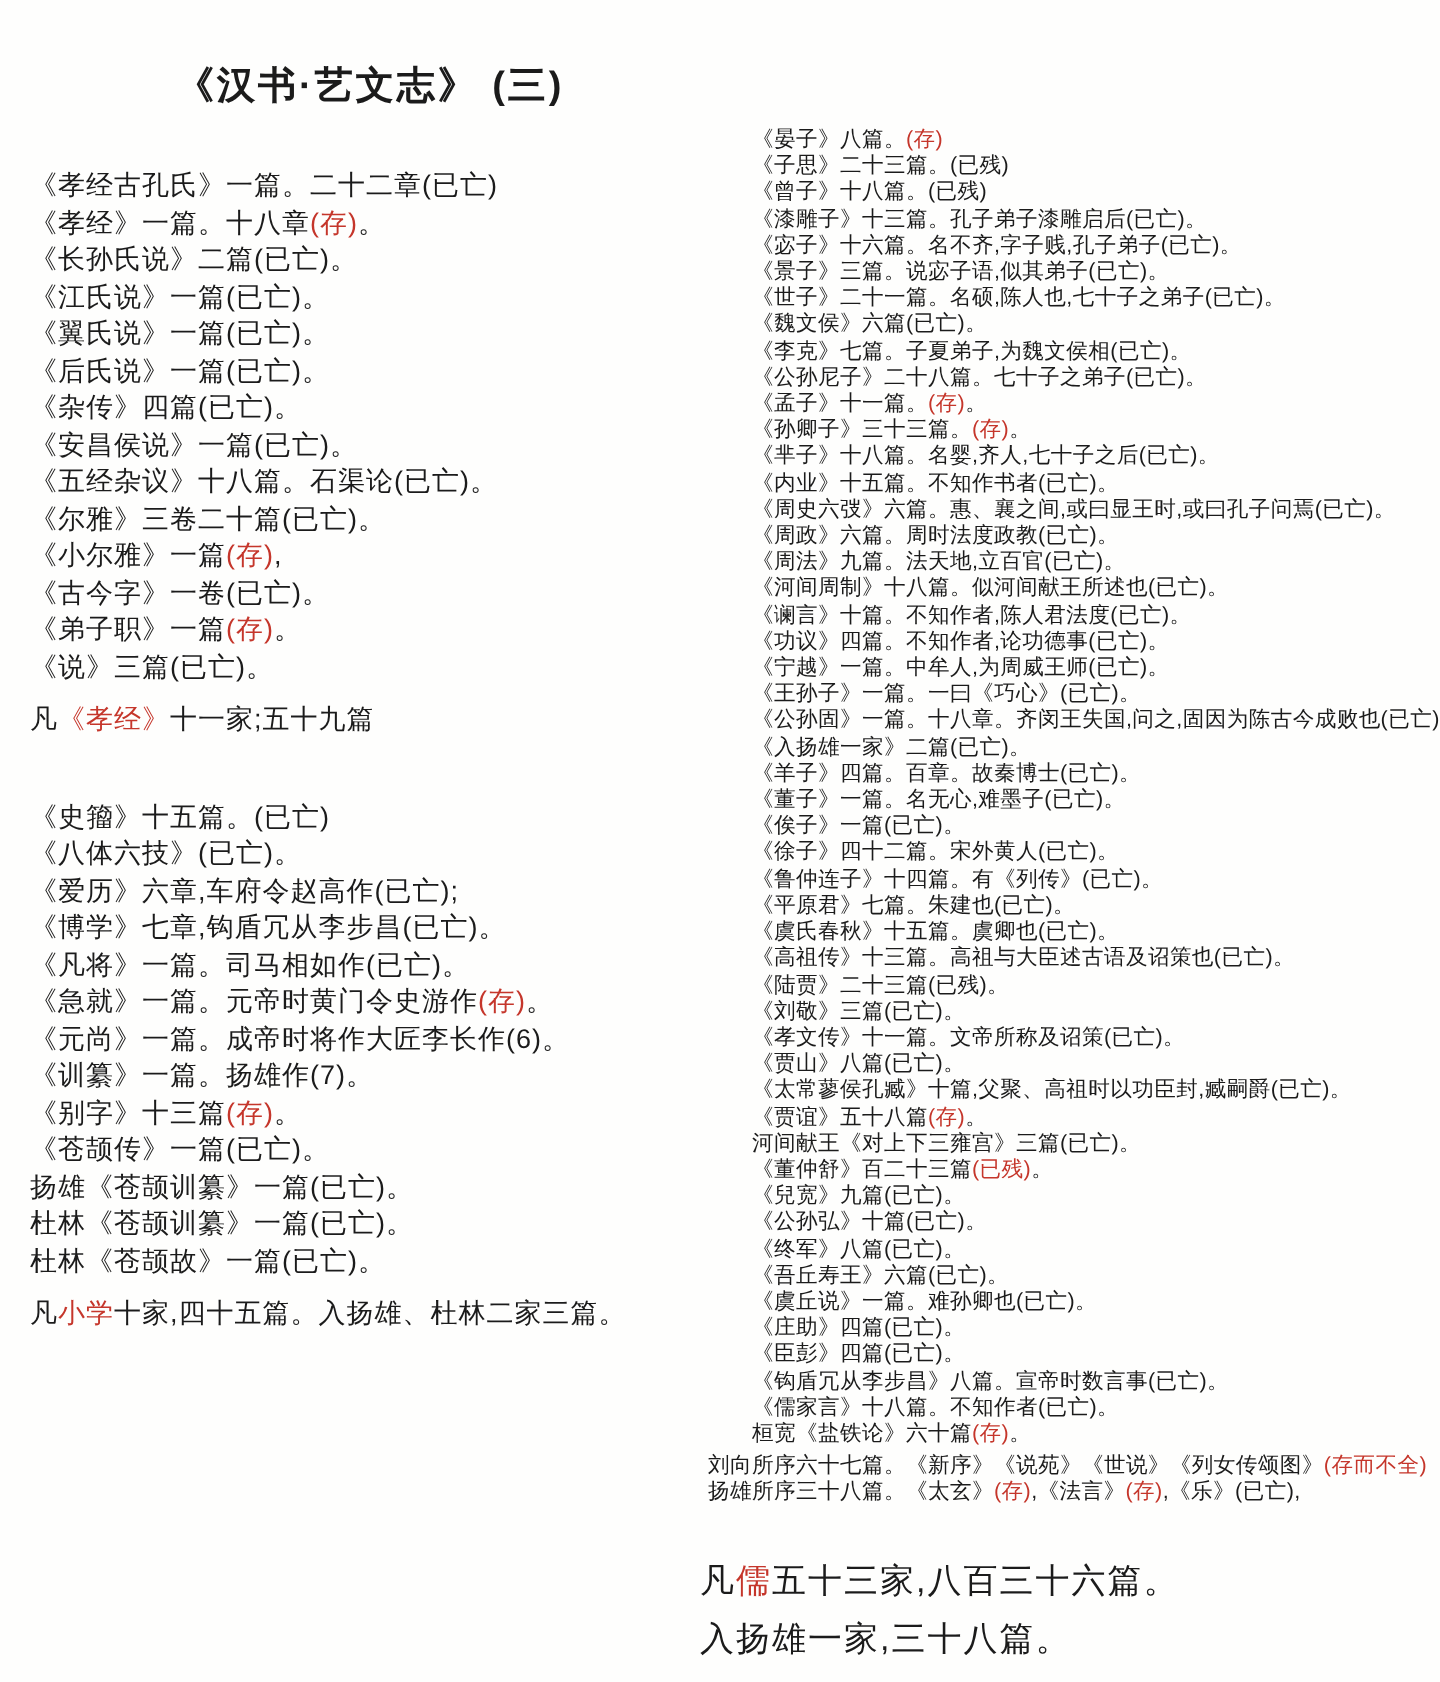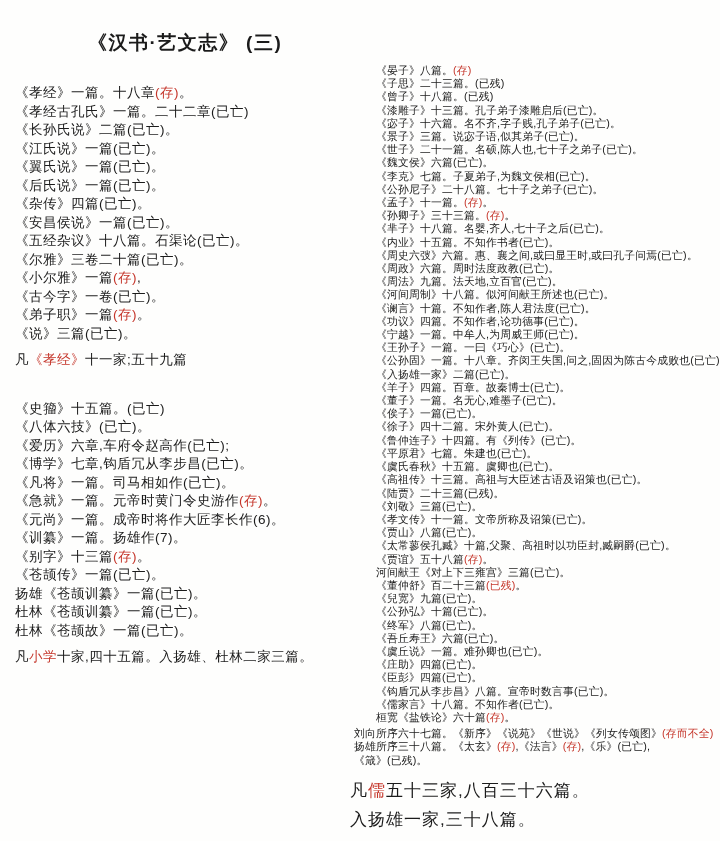--- a/index.html
+++ b/index.html
@@ -26,22 +26,22 @@
   }
   .line{white-space:nowrap;}
   .red{color:#c5362b;}
 </style>
 </head>
 <body>
 
 <div class="page">
   <div class="title">《汉书·艺文志》  (三)</div>
   <div class="col col-left">
+      <div class="line"><span>《孝经古孔氏》一篇。二十二章(已亡)</span></div>
       <div class="line"><span>《孝经》一篇。十八章</span><span class="red">(存)</span><span>。</span></div>
-      <div class="line"><span>《孝经古孔氏》一篇。二十二章(已亡)</span></div>
       <div class="line"><span>《长孙氏说》二篇(已亡)。</span></div>
       <div class="line"><span>《江氏说》一篇(已亡)。</span></div>
       <div class="line"><span>《翼氏说》一篇(已亡)。</span></div>
       <div class="line"><span>《后氏说》一篇(已亡)。</span></div>
       <div class="line"><span>《杂传》四篇(已亡)。</span></div>
       <div class="line"><span>《安昌侯说》一篇(已亡)。</span></div>
       <div class="line"><span>《五经杂议》十八篇。石渠论(已亡)。</span></div>
       <div class="line"><span>《尔雅》三卷二十篇(已亡)。</span></div>
       <div class="line"><span>《小尔雅》一篇</span><span class="red">(存)</span><span>,</span></div>
       <div class="line"><span>《古今字》一卷(已亡)。</span></div>
@@ -109,19 +109,18 @@
       <div class="line"><span>《终军》八篇(已亡)。</span></div>
       <div class="line"><span>《吾丘寿王》六篇(已亡)。</span></div>
       <div class="line"><span>《虞丘说》一篇。难孙卿也(已亡)。</span></div>
       <div class="line"><span>《庄助》四篇(已亡)。</span></div>
       <div class="line"><span>《臣彭》四篇(已亡)。</span></div>
       <div class="line"><span>《钩盾冗从李步昌》八篇。宣帝时数言事(已亡)。</span></div>
       <div class="line"><span>《儒家言》十八篇。不知作者(已亡)。</span></div>
       <div class="line"><span>桓宽《盐铁论》六十篇</span><span class="red">(存)</span><span>。</span></div>
       <div class="line" style="margin-top: 3px; margin-left: -22px;"><span>刘向所序六十七篇。《新序》《说苑》《世说》《列女传颂图》</span><span class="red">(存而不全)</span></div>
       <div class="line" style="margin-left: -22px;"><span>扬雄所序三十八篇。《太玄》</span><span class="red">(存)</span><span>,《法言》</span><span class="red">(存)</span><span>,《乐》(已亡),</span></div>
-      <div class="line" style="margin-left: -22px;"><span>《箴》(已残)。</span></div>
     </div>
   <div class="footer">
       <div class="line"><span>凡</span><span class="red">儒</span><span>五十三家,八百三十六篇。</span></div>
       <div class="line"><span>入扬雄一家,三十八篇。</span></div>
     </div>
 </div>
 
 </body></html>

